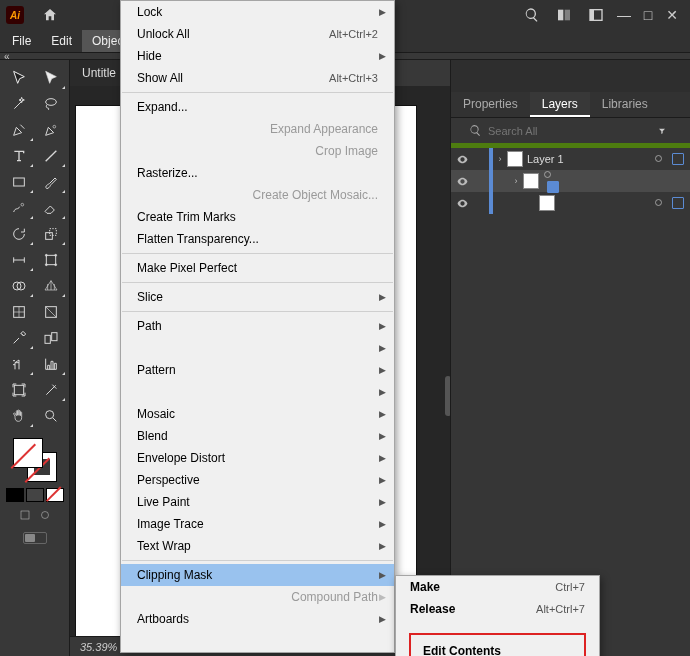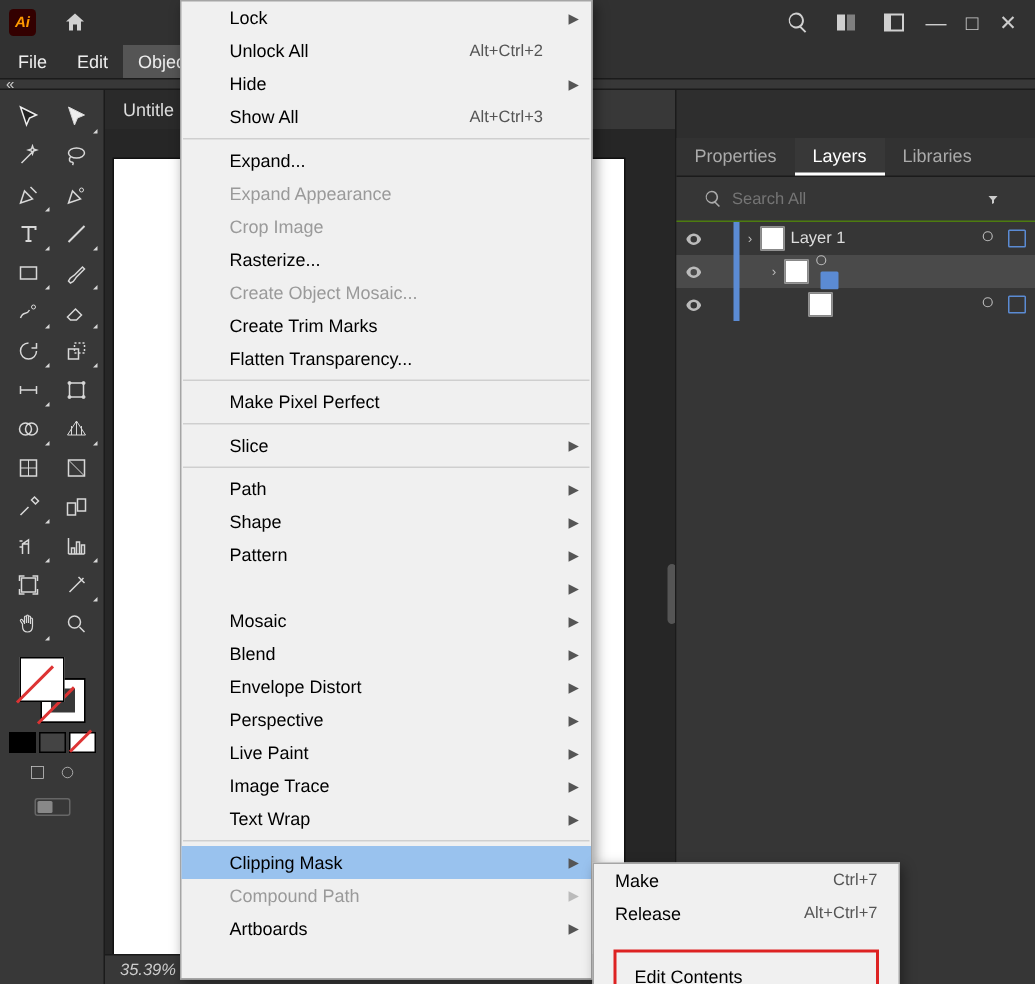--- a/index.html
+++ b/index.html
@@ -60,21 +60,21 @@
 .statusbar { height:20px; background:#383838; border-top:1px solid #1b1b1b; font-size:11px; color:#ccc; display:flex; align-items:center; }
 .statusbar .zoom { padding:0 10px; border-right:1px solid #1b1b1b;font-style:italic; }
 
 
 .right-panels { width: 240px; background: #2e2e2e; border-left:1px solid #1b1b1b; display:flex; flex-direction:column; }
 .right-spacer { height: 32px; }
 .panel-tabs { height:26px; display:flex; border-bottom:1px solid #1b1b1b; background:#323232; }
 .panel-tab { padding:5px 12px; font-size:12px; color:#aaa; }
 .panel-tab.active { color:#fff; background:#383838; border-bottom:2px solid #fff; }
 .panel-body { background:#363636; flex:1; }
-.layer-search { display:flex; align-items:center; height:30px; padding:0 18px; border-bottom:1px solid #4d7c0f;justify-content:space-between; }
+.layer-search { display:flex; align-items:center; height:30px; padding:0 18px; border-bottom:5px solid #4d7c0f;justify-content:space-between; }
 .layer-search svg { width:13px; height:13px; fill:#aaa; margin-right:6px; }
 .layer-search input { flex:1; background:transparent; border:none; color:#ccc; font-size:11px; outline:none; }
 .layer-search .filter { width:14px; display:flex; justify-content:center; }
 .layer-search .filter svg{ width:12px; height:12px; fill:#ccc; }
 .layer-row { display:flex; align-items:center; height:22px; font-size:11px; color:#ddd; }
 .layer-row .vis { width:22px; display:flex; align-items:center; justify-content:center; }
 .layer-row .vis svg { width:13px; height:13px; fill:#bbb; }
 .layer-row .lock { width:16px; }
 .layer-row .stripe { width:4px; align-self:stretch; background:#5b8bd4; }
 .layer-row .exp { width:14px; text-align:center; color:#bbb; font-size:9px; }
@@ -83,32 +83,32 @@
 .layer-row .target { width:14px; }
 .layer-row .target svg { width:9px; height:9px; fill:none; stroke:#bbb; }
 .layer-row .sel { width:12px; height:12px; border:1px solid #5b8bd4; border-radius:1px; margin-left:4px; margin-right:6px; }
 .layer-row .sel.filled { background:#5b8bd4; }
 .layer-row.sublayer .indent { width:16px; }
 .layer-row.selected { background:#4a4a4a; }
 .layer-row.selected .name { color:#fff; }
 
 
 .dropdown { position:absolute; left:120px; top:0; width:275px; background:#f0f0f0; border:1px solid #a5a5a5; box-shadow:2px 3px 8px rgba(0,0,0,.4); font-size:12px; color:#000; }
-.dd-item { height:22px; display:flex; align-items:center; padding:0 32px; position:relative; }
+.dd-item { height:22px; display:flex; align-items:center; padding:0 16px; position:relative; }
 .dd-item .label { flex:1; }
 .dd-item .shortcut { color:#555; font-size:11px; }
 .dd-item .arrow { position:absolute; right:8px; font-size:9px; color:#555; }
-.dd-item.disabled { color:#9a9a9a; }
+.dd-item.disabled { color:#9a9a9a;text-align:right; }
 .dd-item.disabled .arrow { color:#bbb; }
 .dd-item.highlighted { background:#99c2ee; }
 .dd-sep { height:1px; background:#cfcfcf; margin:3px 1px; }
 
 .submenu { position:absolute; left:395px; top:575px; width:205px; background:#f0f0f0; border:1px solid #a5a5a5; box-shadow:2px 3px 8px rgba(0,0,0,.4); font-size:12px; color:#000; }
 .sub-item { height:22px; display:flex; align-items:center; padding:0 14px; }
-.sub-item .label { flex:1; }
+.sub-item .label { flex:1;font-weight:bold; }
 .sub-item .shortcut { color:#555; font-size:11px; }
 .sub-item.boxed { border:2px solid #d22; margin:13px; padding:0 12px; height:36px; }
 
 </style>
 </head>
 <body>
 
 <div class="app">
 
   <div class="titlebar">
@@ -486,21 +486,20 @@
       <div class="dd-item">
         <span class="label">Slice</span>
         <span class="arrow">▶</span>
       </div>
       <div class="dd-sep"></div>
       <div class="dd-item">
         <span class="label">Path</span>
         <span class="arrow">▶</span>
       </div>
       <div class="dd-item">
-        <span class="label">Shape</span>
         <span class="arrow">▶</span>
       </div>
       <div class="dd-item">
         <span class="label">Pattern</span>
         <span class="arrow">▶</span>
       </div>
       <div class="dd-item">
         <span class="arrow">▶</span>
       </div>
       <div class="dd-item">

